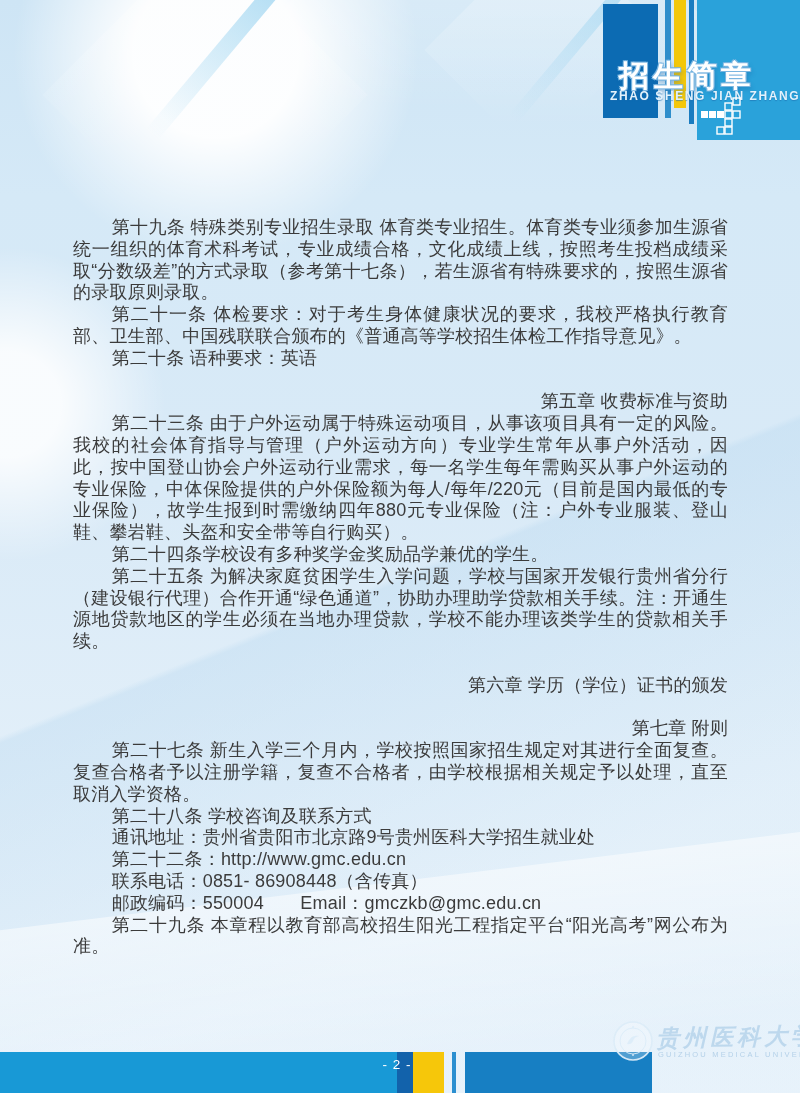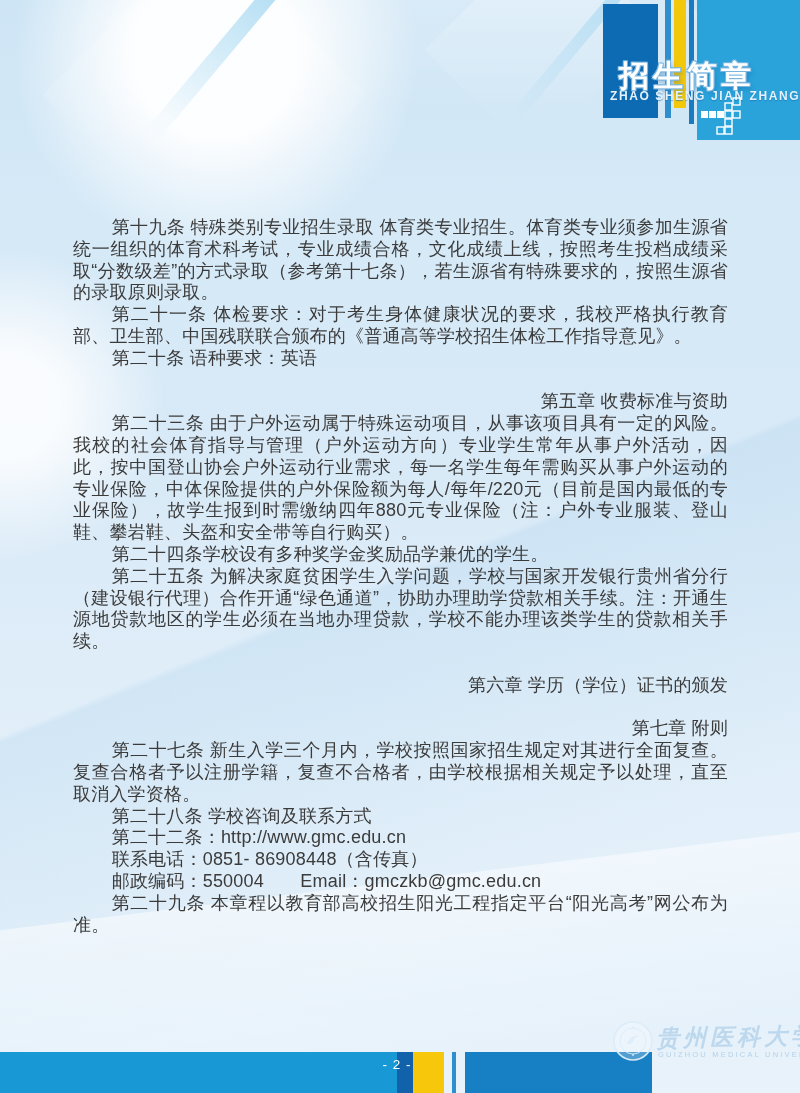--- a/index.html
+++ b/index.html
@@ -109,20 +109,21 @@
       <div class="para">第二十一条 体检要求：对于考生身体健康状况的要求，我校严格执行教育部、卫生部、中国残联联合颁布的《普通高等学校招生体检工作指导意见》。</div>
       <div class="para">第二十条 语种要求：英语</div>
       <div class="heading">第五章 收费标准与资助</div>
       <div class="para">第二十三条 由于户外运动属于特殊运动项目，从事该项目具有一定的风险。我校的社会体育指导与管理（户外运动方向）专业学生常年从事户外活动，因此，按中国登山协会户外运动行业需求，每一名学生每年需购买从事户外运动的专业保险，中体保险提供的户外保险额为每人/每年/220元（目前是国内最低的专业保险），故学生报到时需缴纳四年880元专业保险（注：户外专业服装、登山鞋、攀岩鞋、头盔和安全带等自行购买）。</div>
       <div class="para">第二十四条学校设有多种奖学金奖励品学兼优的学生。</div>
       <div class="para">第二十五条 为解决家庭贫困学生入学问题，学校与国家开发银行贵州省分行（建设银行代理）合作开通“绿色通道”，协助办理助学贷款相关手续。注：开通生源地贷款地区的学生必须在当地办理贷款，学校不能办理该类学生的贷款相关手续。</div>
       <div class="heading">第六章 学历（学位）证书的颁发</div>
       <div class="heading">第七章 附则</div>
       <div class="para">第二十七条 新生入学三个月内，学校按照国家招生规定对其进行全面复查。复查合格者予以注册学籍，复查不合格者，由学校根据相关规定予以处理，直至取消入学资格。</div>
       <div class="para">第二十八条 学校咨询及联系方式</div>
+      <div class="para">通讯地址：贵州省贵阳市北京路9号贵州医科大学招生就业处</div>
       <div class="para">第二十二条：http://www.gmc.edu.cn</div>
       <div class="para">联系电话：0851- 86908448（含传真）</div>
       <div class="para">邮政编码：550004　　Email：gmczkb@gmc.edu.cn</div>
       <div class="para">第二十九条 本章程以教育部高校招生阳光工程指定平台“阳光高考”网公布为准。</div>
     </main>
 
   <div>
     <div class="fbar fbar-left"></div>
     <div class="fbar fbar-dark"></div>
     <div class="fbar fbar-yellow"></div>

